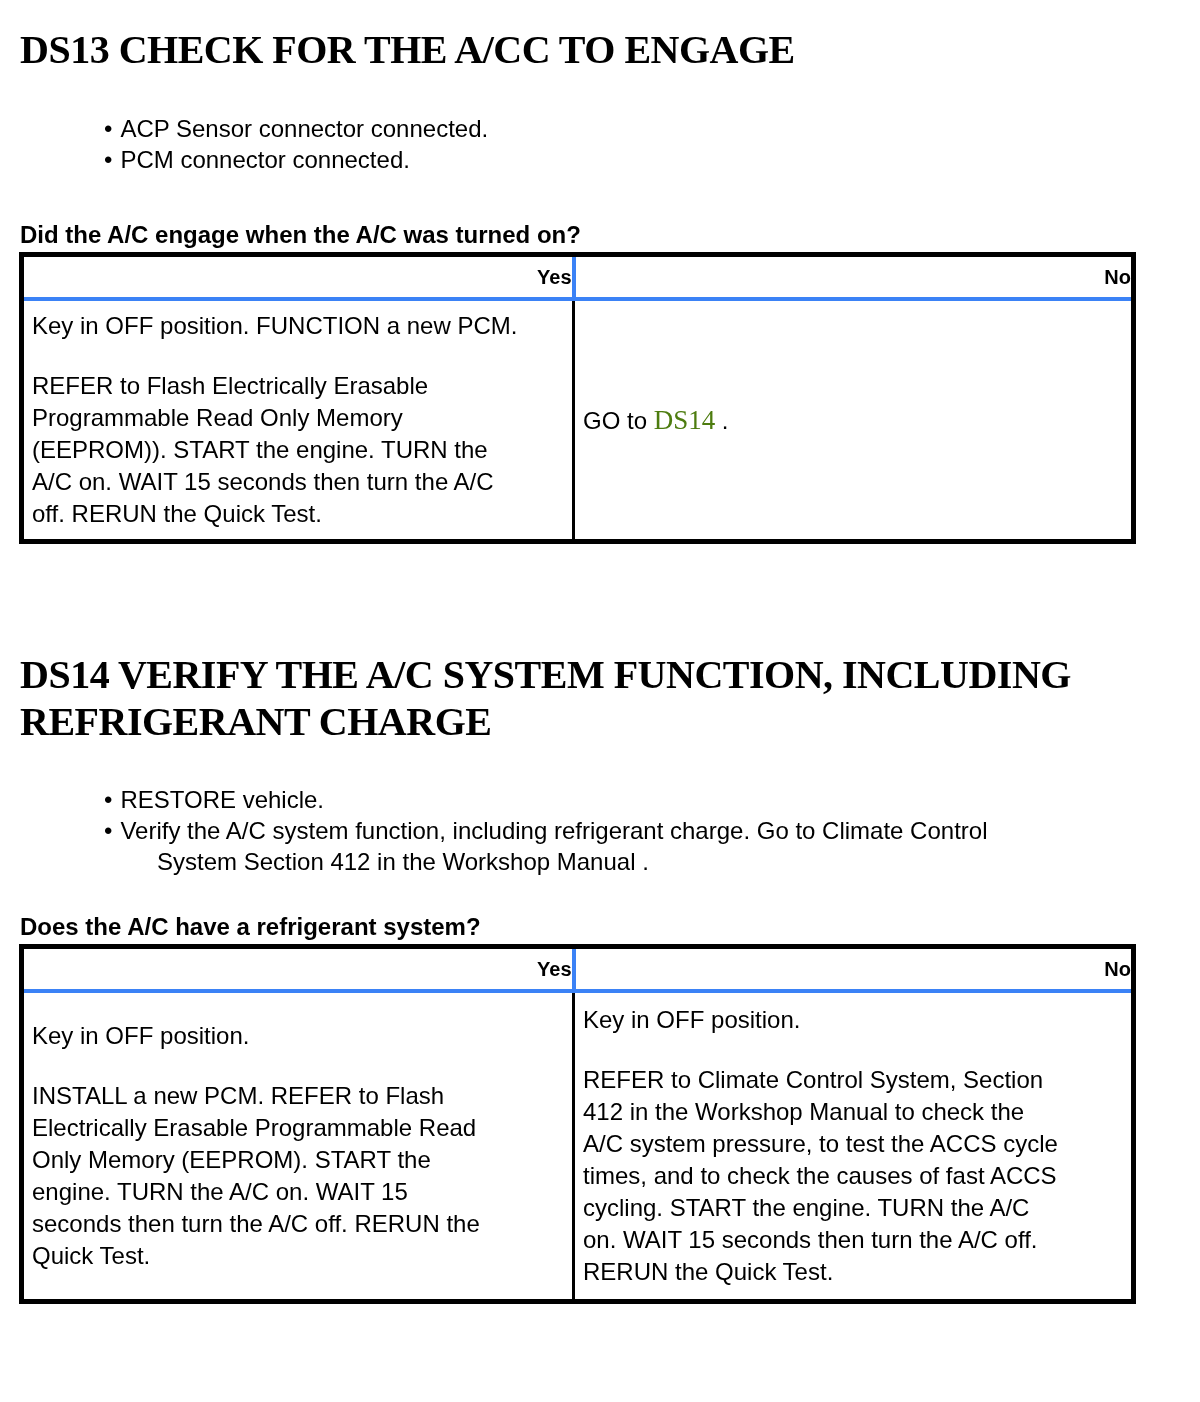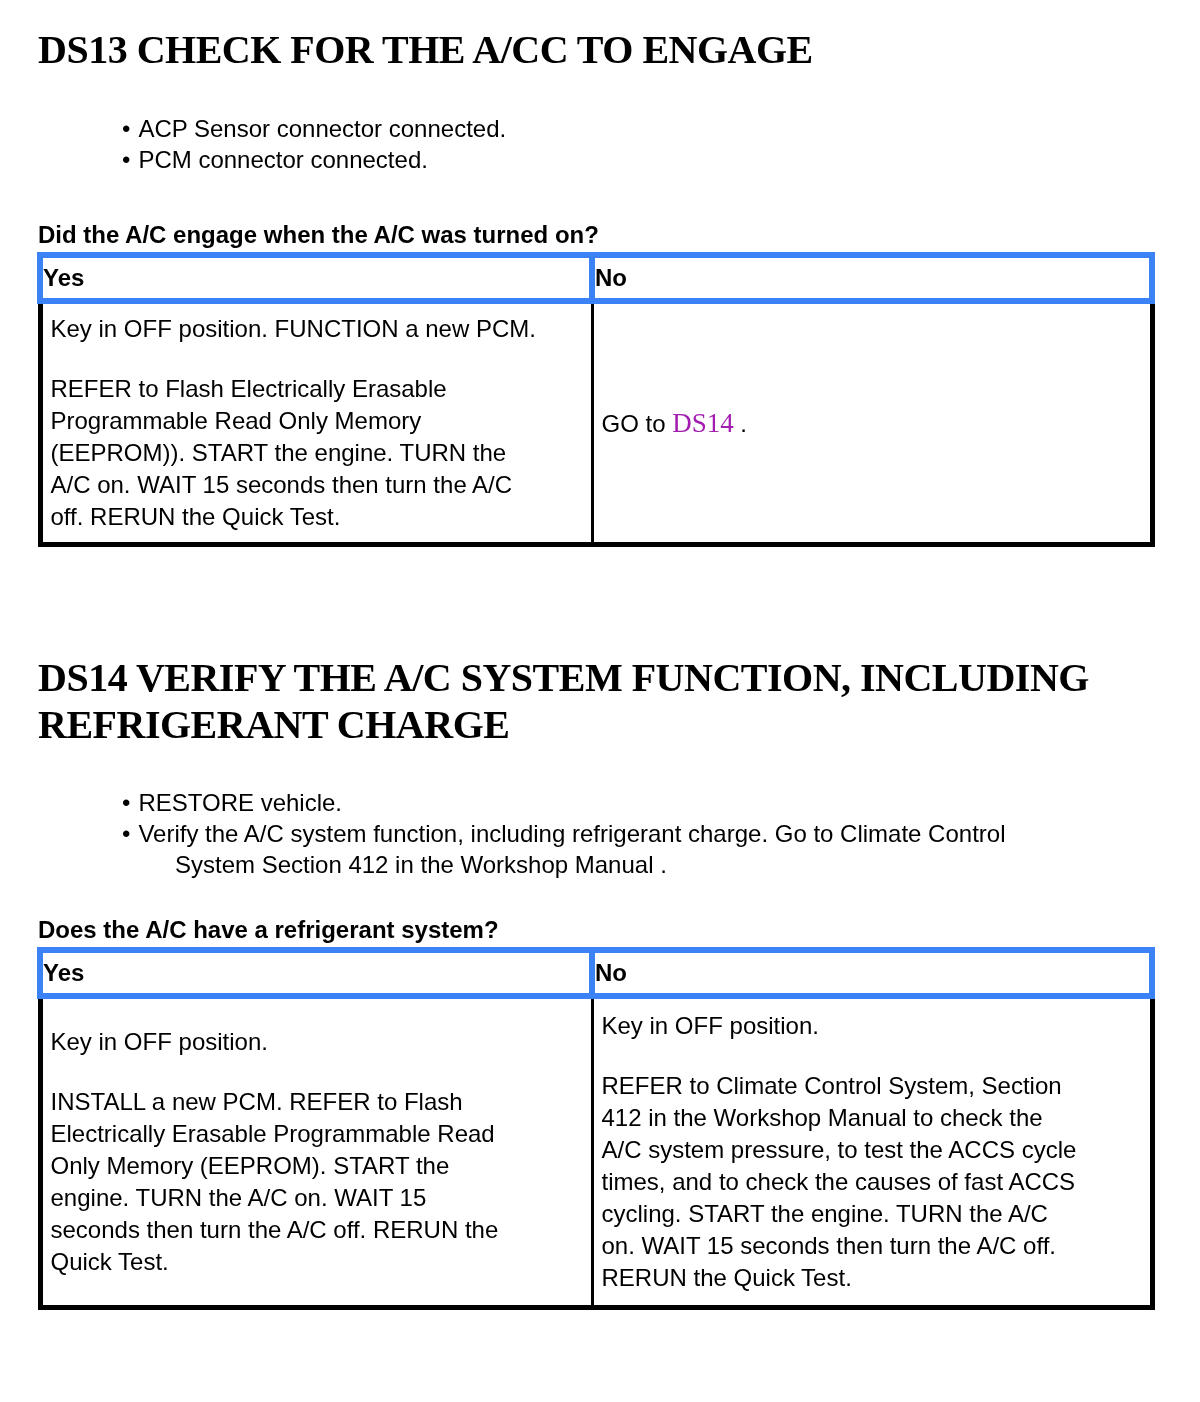--- a/index.html
+++ b/index.html
@@ -8,21 +8,21 @@
     background: #ffffff;
   }
   body {
     width: 1200px;
     height: 1402px;
     color: #000000;
     font-family: "Liberation Sans", sans-serif;
     overflow: hidden;
   }
   .page {
-    padding: 26px 40px 0 38px;
+    padding: 26px 40px 0 20px;
   }
 
   
   .section-heading {
     font-family: "Liberation Serif", serif;
     font-weight: bold;
     font-size: 40px;
     line-height: 47px;
     margin: 0;
     letter-spacing: -0.5px;
@@ -58,24 +58,24 @@
   
   .decision-table {
     border-collapse: collapse;
     table-layout: fixed;
     width: 1112px;
     margin-top: 3px;
     margin-left: -1px;
     border: 5px solid #000000;
   }
   .decision-table th {
-    border: 6px solid #3b82f6;
-    font-size: 24px;
+    border: 4px solid #3b82f6;
+    font-size: 20px;
     font-weight: bold;
-    text-align: left;
+    text-align: right;
     height: 40px;
     padding: 0;
   }
   .decision-table td {
     border: 3px solid #000000;
     vertical-align: middle;
     font-size: 24px;
     line-height: 32px;
     padding: 4px 16px 4px 8px;
   }
@@ -85,21 +85,21 @@
   td.t2-yes { padding-right: 80px; }
   td.t2-no  { padding-right: 73px; }
 
   .cell-para { margin: 0; }
   .cell-para + .cell-para { margin-top: 28px; }
 
   
   .ds-link {
     font-family: "Liberation Serif", serif;
     font-size: 27px;
-    color: #a21caf;
+    color: #4d7c0f;
     text-decoration: none;
     cursor: pointer;
   }
 </style>
 </head>
 <body>
 
 <div class="page">
 
   <h1 class="section-heading" id="ds13-heading">DS13 CHECK FOR THE A/CC TO ENGAGE</h1>

